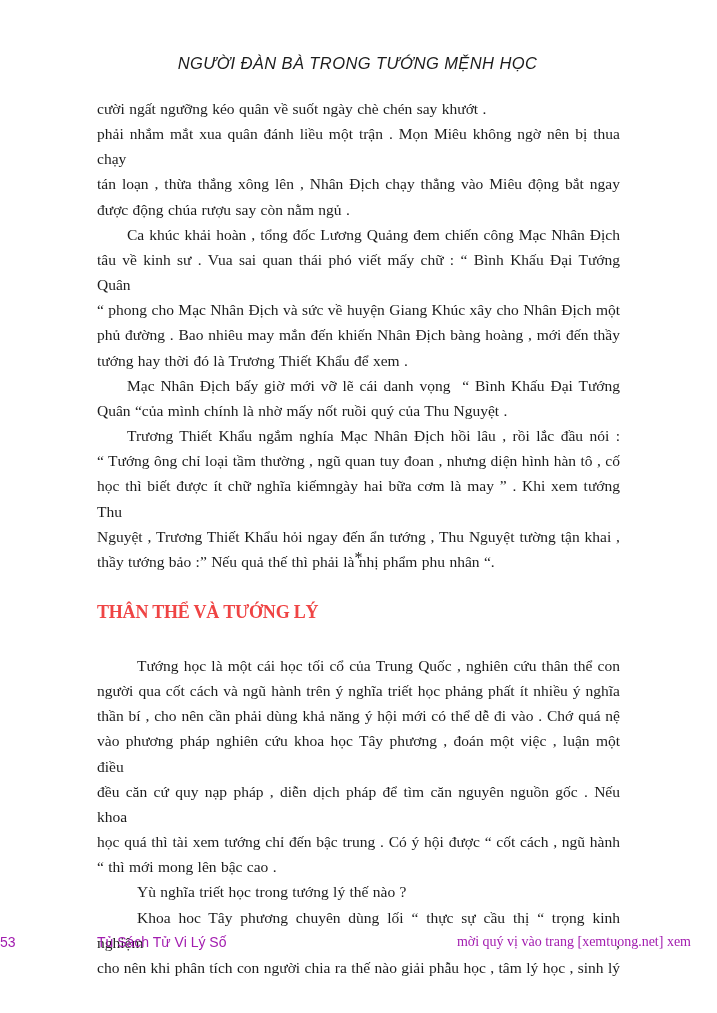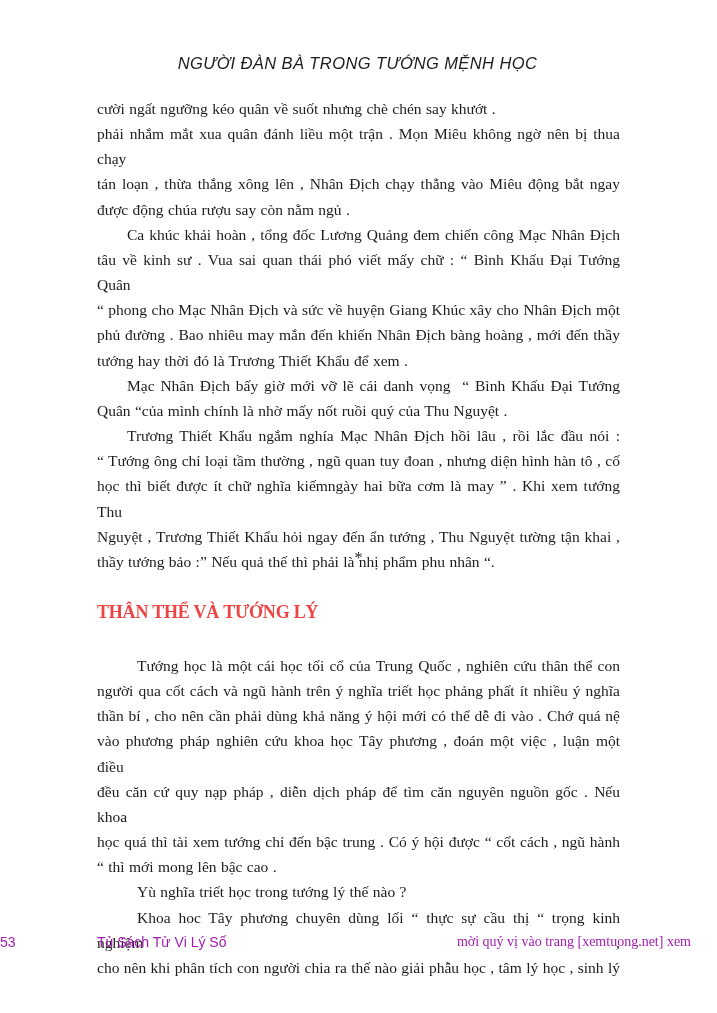--- a/index.html
+++ b/index.html
@@ -70,21 +70,21 @@
 </style>
 </head>
 <body>
 
 <div class="page">
 
   <div class="running-head">NGƯỜI ĐÀN BÀ TRONG TƯỚNG MỆNH HỌC</div>
 
   <div id="part1" class="bodytext">
       <div>
-        <div class="line last">cười ngất ngưỡng kéo quân về suốt nhưng chè chén say khướt .</div>
+        <div class="line last">cười ngất ngưỡng kéo quân về suốt ngày chè chén say khướt .</div>
       </div>
       <div>
         <div class="line">phải nhắm mắt xua quân đánh liều một trận . Mọn Miêu không ngờ nên bị thua chạy</div>
         <div class="line">tán loạn , thừa thắng xông lên , Nhân Địch chạy thẳng vào Miêu động bắt ngay</div>
         <div class="line last">được động chúa rượu say còn nằm ngủ .</div>
       </div>
       <div>
         <div class="line" style="text-indent: 30px;">Ca khúc khải hoàn , tổng đốc Lương Quảng đem chiến công Mạc Nhân Địch</div>
         <div class="line">tâu về kinh sư . Vua sai quan thái phó viết mấy chữ : “ Bình Khấu Đại Tướng Quân</div>
         <div class="line">“ phong cho Mạc Nhân Địch và sức về huyện Giang Khúc xây cho Nhân Địch một</div>

